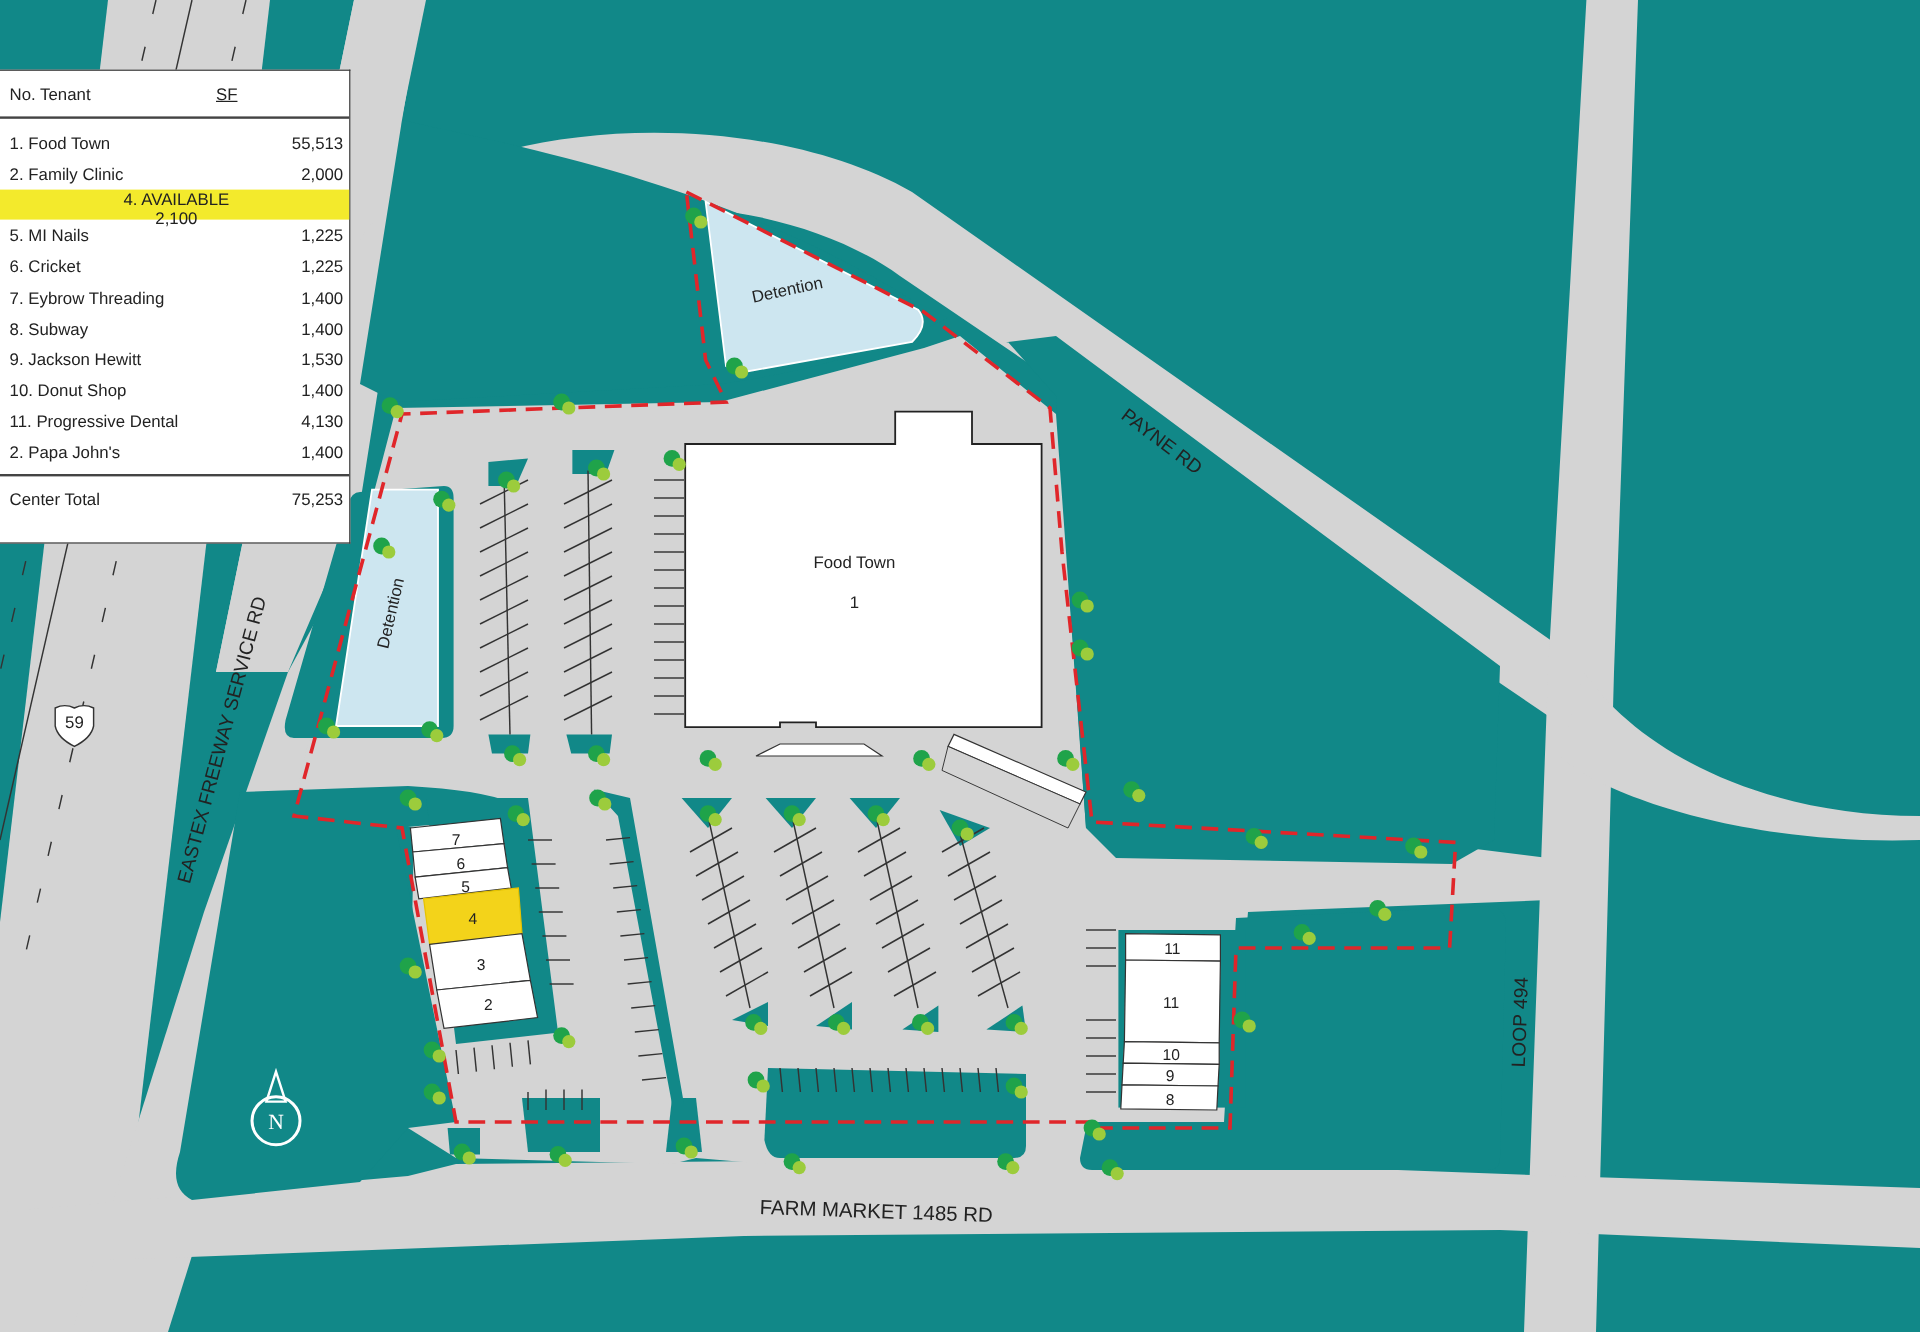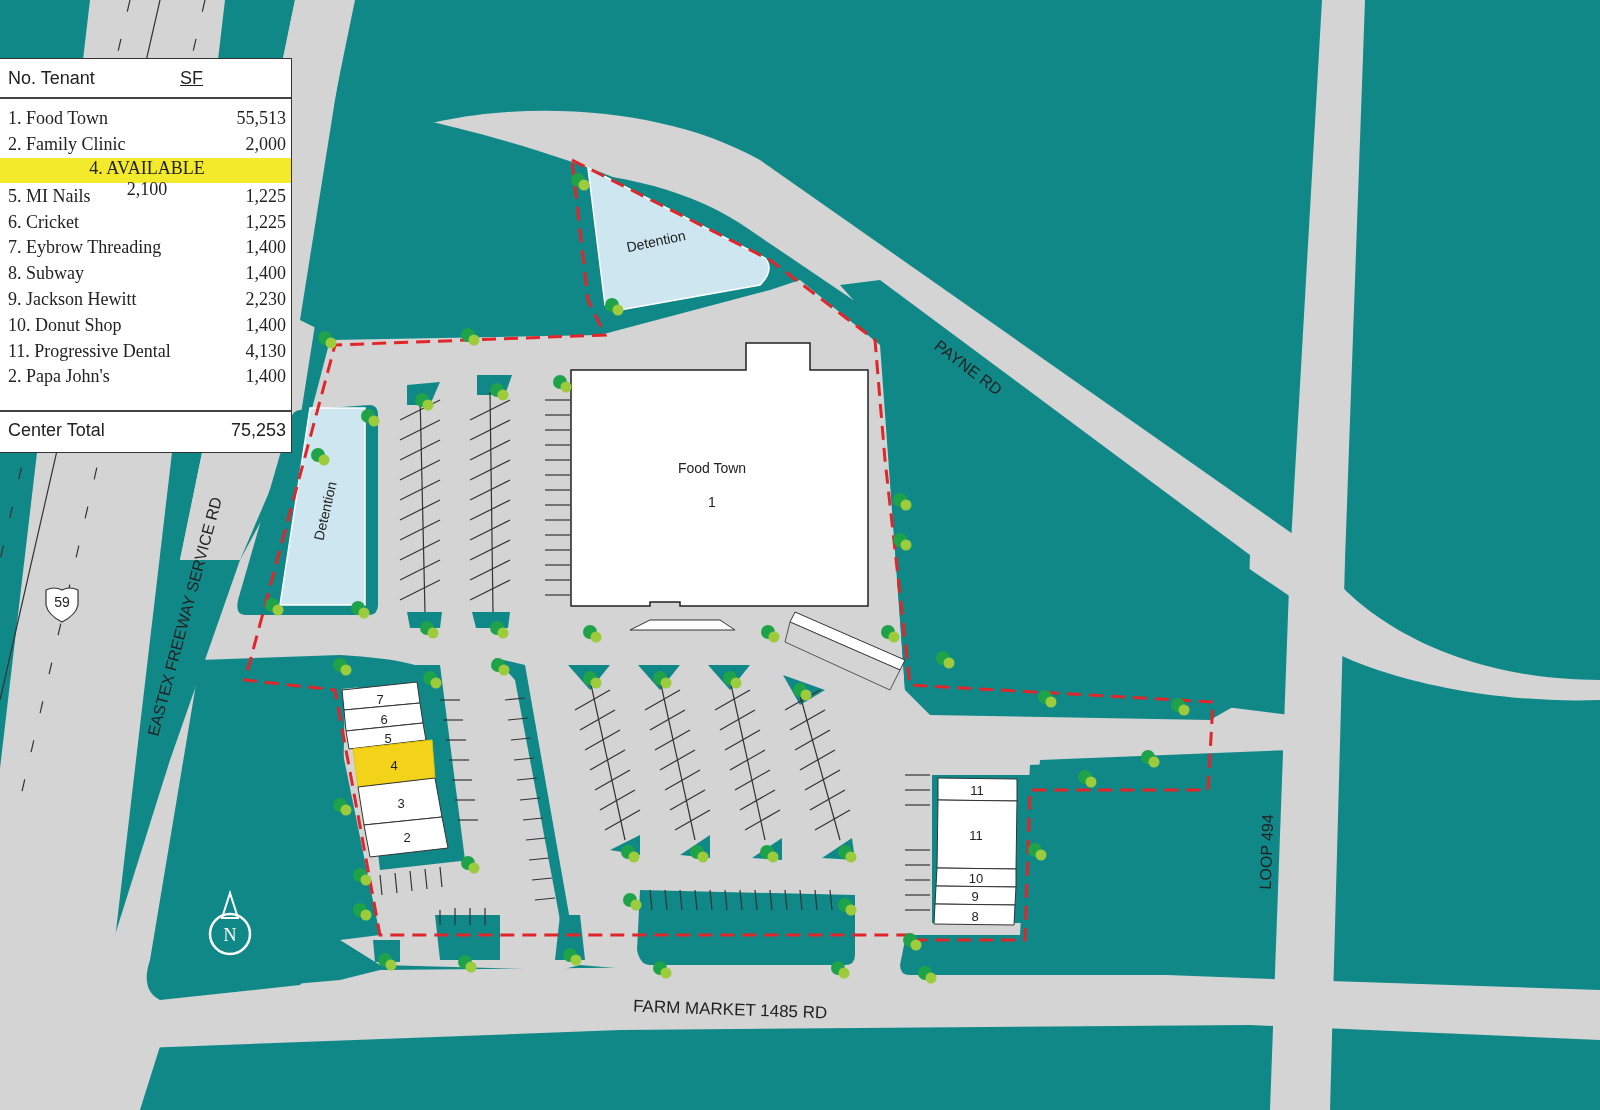--- a/index.html
+++ b/index.html
@@ -1,25 +1,25 @@
 <!DOCTYPE html>
 <html><head>
 <meta charset="utf-8">
 <style>
   html, body { margin:0; padding:0; }
   body { width:1600px; height:1110px; overflow:hidden; background:#118888; font-family:"Liberation Sans", sans-serif; position:relative; }
   #map { position:absolute; left:0; top:0; width:1600px; height:1110px; }
   .lbl { font-family:"Liberation Sans", sans-serif; fill:#222; }
-  #legend { position:absolute; left:0; top:58px; width:292px; height:395px; background:#fff; border:1px solid #333; border-left:none; box-sizing:border-box; font-size:18px; color:#222; }
+  #legend { position:absolute; left:0; top:58px; width:292px; height:395px; background:#fff; border:1px solid #333; border-left:none; box-sizing:border-box; font-size:14px; color:#222; }
   #legend .hdr { height:38px; display:flex; align-items:center; padding-left:8px; border-bottom:2px solid #444; position:relative; }
   #legend .hdr .sf { position:absolute; left:180px;text-decoration:underline; }
   #legend .rows { padding-top:7px; }
-  #legend .row { height:25.8px; display:flex; align-items:center; justify-content:space-between; padding:0 5px 0 8px;font-family:Liberation Serif, serif; }
+  #legend .row { height:25.8px; display:flex; align-items:center; justify-content:space-between; padding:0 5px 0 8px; }
   #legend .row.hl { background:#f3ea2c;flex-direction:column; }
-  #legend .total { border-top:2px solid #444; margin-top:20px; height:38px; display:flex; align-items:center; justify-content:space-between; padding:0 5px 0 8px; }
+  #legend .total { border-top:2px solid #444; margin-top:5px; height:38px; display:flex; align-items:center; justify-content:space-between; padding:0 5px 0 8px; }
 </style>
 </head>
 <body>
 
 <svg id="map" viewBox="0 0 1600 1110" xmlns="http://www.w3.org/2000/svg">
   <defs>
     <g id="tree">
       <circle cx="0" cy="0" r="7" fill="#1fa34a"></circle>
       <circle cx="6" cy="5" r="5.5" fill="#9ccc3c"></circle>
     </g>
@@ -322,21 +322,21 @@
     <div class="row">
         <span>7. Eybrow Threading</span>
         <span>1,400</span>
       </div>
     <div class="row">
         <span>8. Subway</span>
         <span>1,400</span>
       </div>
     <div class="row">
         <span>9. Jackson Hewitt</span>
-        <span>2,230</span>
+        <span>1,530</span>
       </div>
     <div class="row">
         <span>10. Donut Shop</span>
         <span>1,400</span>
       </div>
     <div class="row">
         <span>11. Progressive Dental</span>
         <span>4,130</span>
       </div>
     <div class="row">

